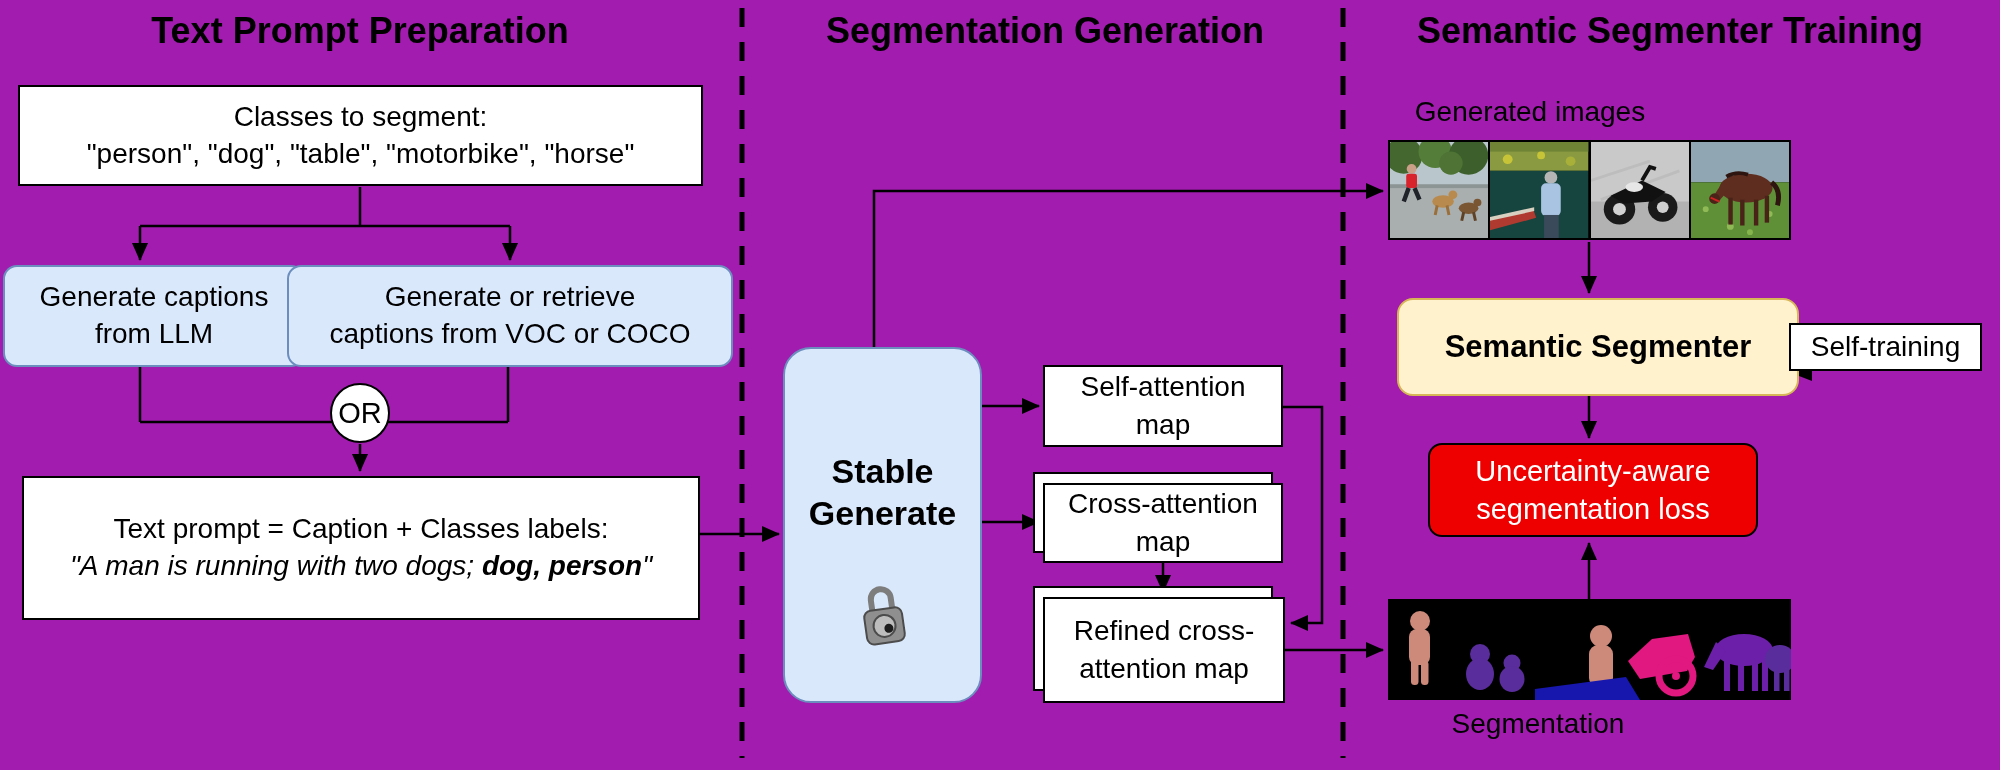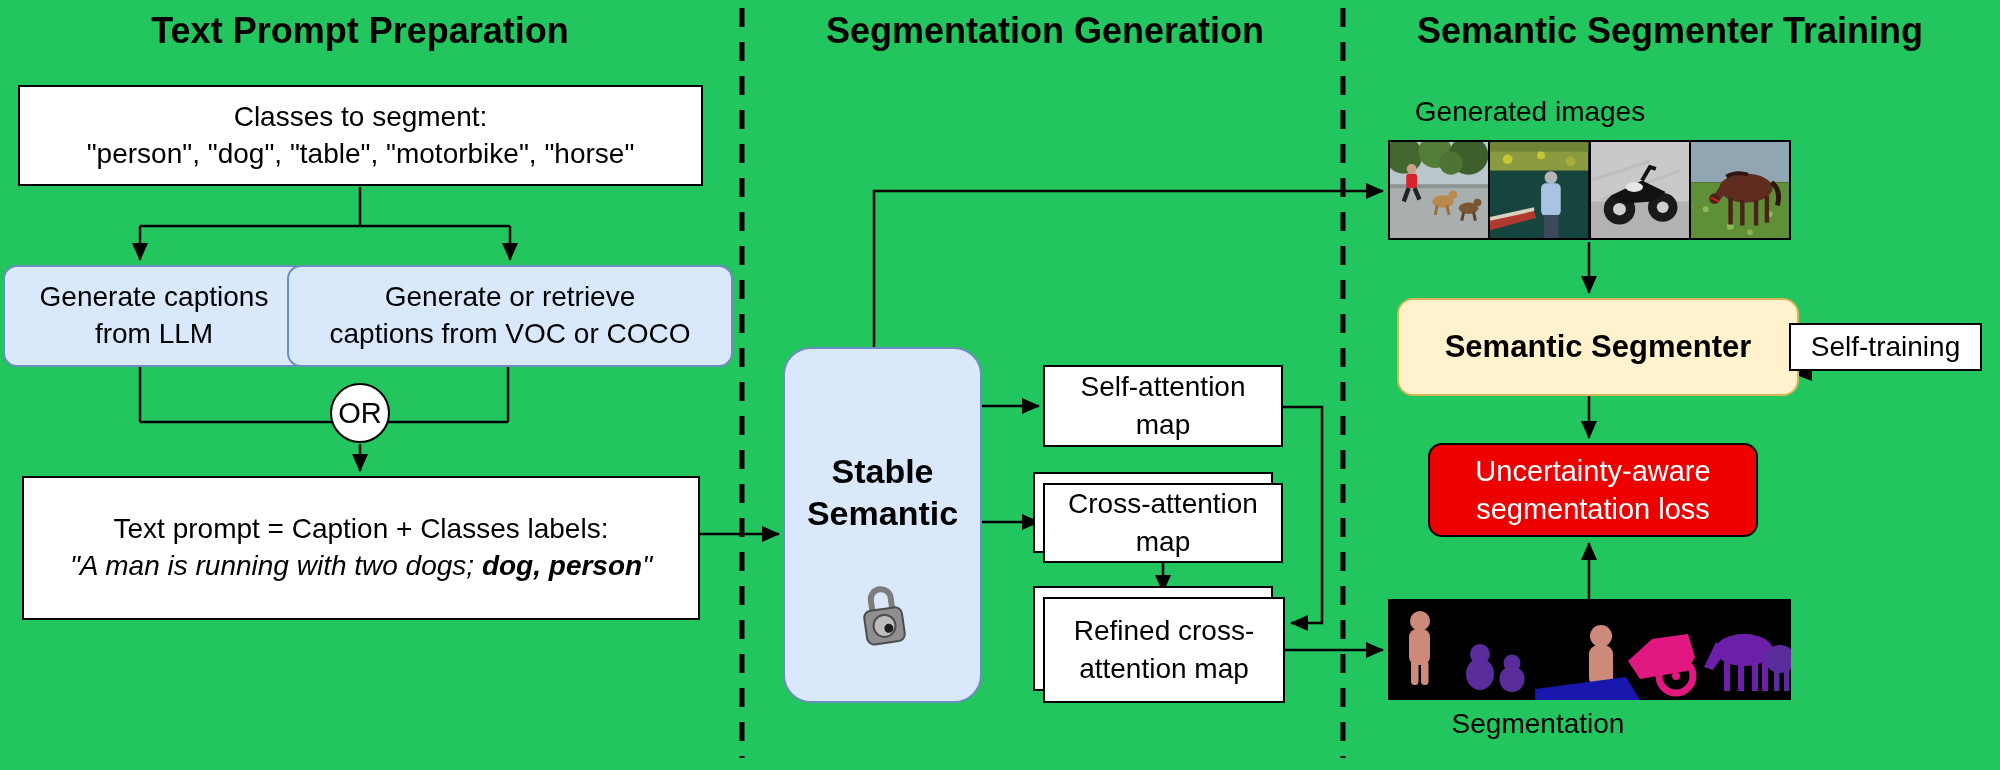--- a/index.html
+++ b/index.html
@@ -1,17 +1,17 @@
 <!DOCTYPE html>
 <html><head>
 <meta charset="utf-8">
 <title>Diagram</title>
 <style>
   html,body{margin:0;padding:0;background:#ffffff;}
-  .canvas{position:relative;width:2000px;height:770px;background:#22c55e;
+  .canvas{position:relative;width:2000px;height:770px;background:#a21caf;
           font-family:"Liberation Sans",sans-serif;color:#000;overflow:hidden;}
   svg.overlay{position:absolute;left:0;top:0;z-index:1;pointer-events:none;}
   .box{position:absolute;z-index:2;box-sizing:border-box;display:flex;flex-direction:column;
        justify-content:center;align-items:center;text-align:center;line-height:1.32;background:#fff;}
   .plain{border:2.5px solid #000;}
   .blue{background:#DAE8FC;border:2px solid #6C8EBF;border-radius:14px;}
   .heading{position:absolute;z-index:2;font-size:36px;font-weight:700;text-align:center;}
   .t28{font-size:28px;}
   .classes-box{left:18px;top:85px;width:685px;height:101px;}
   .llm-box{left:3px;top:265px;width:302px;height:102px;}
@@ -106,21 +106,21 @@
   <div class="box plain prompt-box t28">
     <div>Text prompt = Caption + Classes labels:</div>
     <div>
       <span class="italic">"A man is running with two dogs; </span><span class="italic bold">dog, person</span><span class="italic">"</span>
     </div>
   </div>
 
   <div class="box sd-box">
     <div class="sd-title">
       <div>Stable</div>
-      <div>Semantic</div>
+      <div>Generate</div>
     </div>
     <svg width="42" height="64" viewBox="0 0 42 64" style="transform:rotate(-8deg);">
       <path d="M11 28 V16 a10 10 0 0 1 20 0 V28" stroke="#7d7d7d" stroke-width="6" fill="none"></path>
       <rect x="2" y="26" width="38" height="34" rx="7" fill="#8f8f8f" stroke="#4c4c4c" stroke-width="2"></rect>
       <circle cx="21" cy="43" r="11" fill="#bdbdbd" stroke="#4c4c4c" stroke-width="2"></circle>
       <circle cx="25" cy="46" r="4.5" fill="#1d1d1d"></circle>
     </svg>
   </div>
 
   <div class="box plain self-attn t28 attn">

